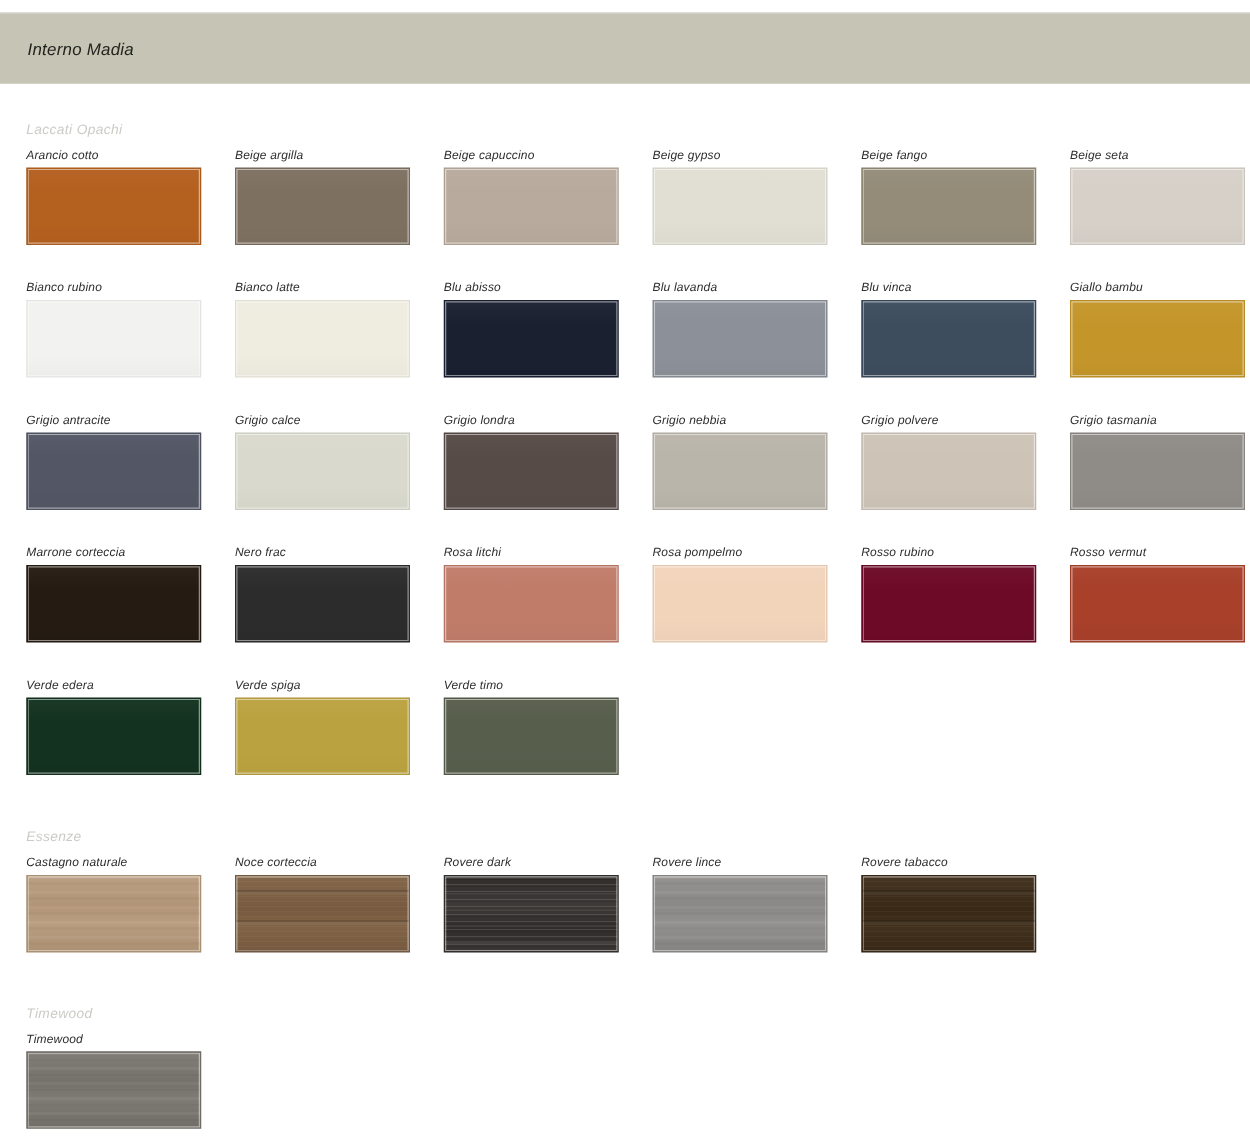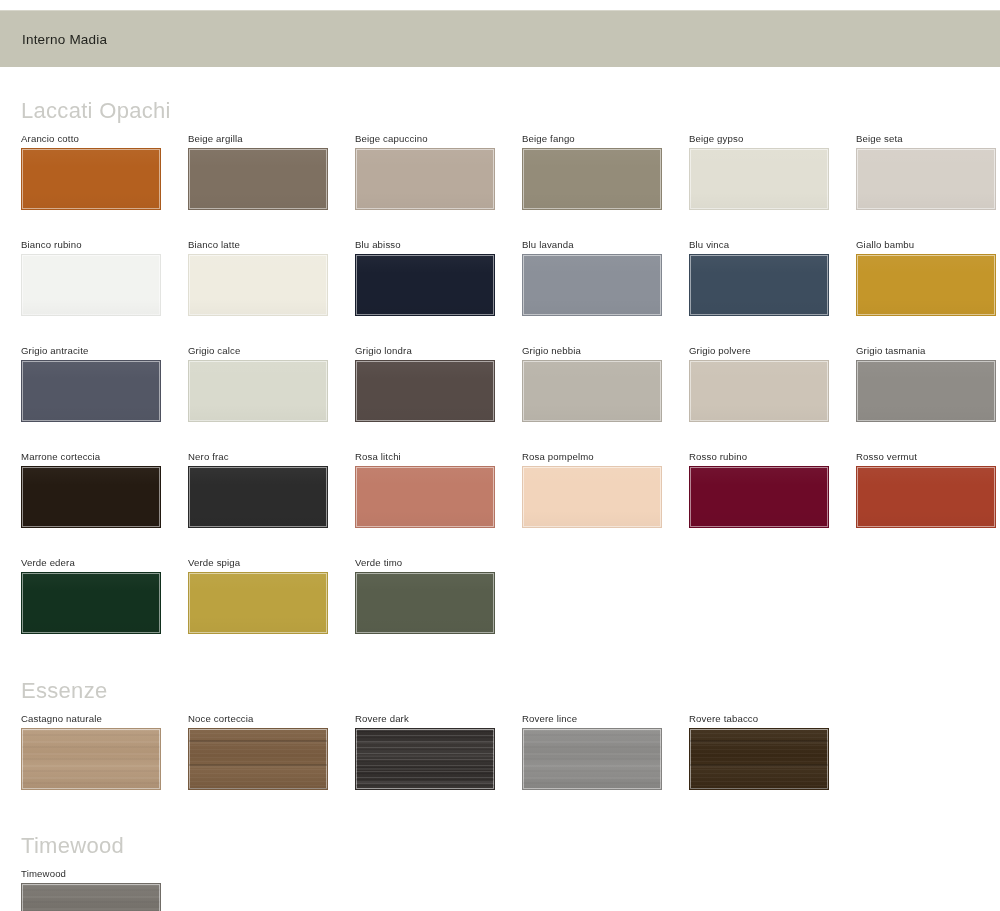--- a/index.html
+++ b/index.html
@@ -11,20 +11,21 @@
     background: #ffffff;
     font-family: "Liberation Sans", sans-serif;
     overflow: hidden;
   }
 
   #page {
     position: relative;
     width: 1000px;
     height: 911px;
     background: #ffffff;
+    font-style: italic;
   }
 
   
   .titlebar {
     position: absolute;
     left: 0;
     top: 10px;
     width: 1000px;
     height: 57px;
     background: #c5c4b5;
@@ -44,21 +45,21 @@
   .sections {
     position: absolute;
     left: 0;
     top: 67px;
     width: 1000px;
   }
 
   .section { position: relative; }
   .section-title {
     margin-left: 21px;
-    font-size: 22px;
+    font-size: 11px;
     color: #cbcbc6;
     letter-spacing: .3px;
     font-weight: 400;
   }
 
   .section.laccati  .section-title { padding-top: 31px; padding-bottom: 9px; }
   .section.essenze  .section-title { padding-top: 44px; padding-bottom: 9px; }
   .section.timewood .section-title { padding-top: 43px; padding-bottom: 9px; }
 
   
@@ -241,26 +242,26 @@
           </div>
           <div class="swatch-cell">
             <div class="swatch-label">Beige argilla</div>
             <div class="swatch-chip lacquer" title="Beige argilla" style="background: rgb(126, 112, 97);"></div>
           </div>
           <div class="swatch-cell">
             <div class="swatch-label">Beige capuccino</div>
             <div class="swatch-chip lacquer" title="Beige capuccino" style="background: rgb(184, 170, 156);"></div>
           </div>
           <div class="swatch-cell">
+            <div class="swatch-label">Beige gypso</div>
+            <div class="swatch-chip lacquer" title="Beige gypso" style="background: rgb(225, 223, 211);"></div>
+          </div>
+          <div class="swatch-cell">
             <div class="swatch-label">Beige fango</div>
             <div class="swatch-chip lacquer" title="Beige fango" style="background: rgb(148, 140, 121);"></div>
-          </div>
-          <div class="swatch-cell">
-            <div class="swatch-label">Beige gypso</div>
-            <div class="swatch-chip lacquer" title="Beige gypso" style="background: rgb(225, 223, 211);"></div>
           </div>
           <div class="swatch-cell">
             <div class="swatch-label">Beige seta</div>
             <div class="swatch-chip lacquer" title="Beige seta" style="background: rgb(214, 208, 200);"></div>
           </div>
           <div class="swatch-cell">
             <div class="swatch-label">Bianco rubino</div>
             <div class="swatch-chip lacquer" title="Bianco candido" style="background: rgb(242, 243, 240);"></div>
           </div>
           <div class="swatch-cell">

